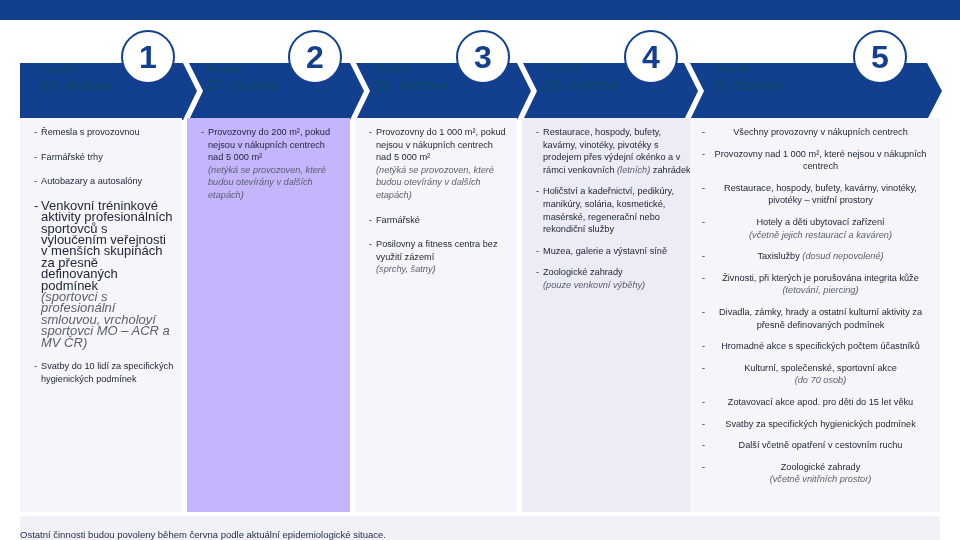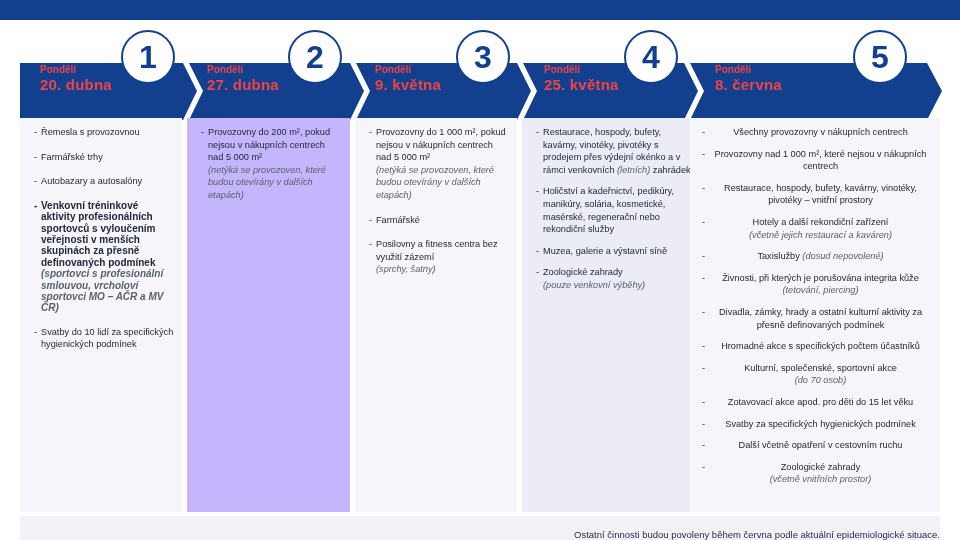--- a/index.html
+++ b/index.html
@@ -4,41 +4,41 @@
 <style>
   * { box-sizing: border-box; margin: 0; padding: 0; }
   html, body { width: 960px; height: 540px; overflow: hidden; background: #ffffff; }
   body { font-family: "Liberation Sans", "DejaVu Sans", sans-serif; color: #1f2a44; position: relative; }
 
   .top-band { position: absolute; left: 0; top: 0; width: 960px; height: 20px; background: #123f8e; }
 
   .steps { position: absolute; left: 0; top: 28px; width: 960px; height: 92px; }
   .arrow-svg { position: absolute; left: 0; top: 0; }
 
-  .step-head { position: absolute; top: 64px; color: #ef4444; }
+  .step-head { position: absolute; top: 64px; color: #0c4a6e; }
   .step-day { font-size: 10px; font-weight: bold; display: block; line-height: 12px; }
   .step-date { font-size: 15px; font-weight: bold; display: block; line-height: 18px; letter-spacing: 0.2px; }
 
   .circle { position: absolute; width: 54px; height: 54px; border-radius: 50%; background: #ffffff; border: 2.5px solid #123f8e;
             display: flex; align-items: center; justify-content: center; font-weight: bold; font-size: 32px; color: #123f8e; top: 30px; }
 
   .col { position: absolute; top: 118px; height: 394px; padding: 8px 8px 0 14px; font-size: 9.2px; line-height: 12.6px; color: #22283a; }
   .col.c1 { left: 20px; width: 162px; background: #f6f6fa; }
   .col.c2 { left: 187px; width: 163px; background: #c4b5fd; }
   .col.c3 { left: 355px; width: 162px; background: #f6f6fa; }
   .col.c4 { left: 522px; width: 182px; background: #ececf6; }
   .col.c5 { left: 690px; width: 250px; background: #f6f6fa; padding-left: 12px; text-align: center; }
 
   .item { position: relative; padding-left: 7px; margin-bottom: 9px; }
   .item::before { content: "-"; position: absolute; left: 0; top: 0; }
   .note { font-style: italic; color: #5a6070; display: block; }
   .c1 .item, .c2 .item, .c3 .item { margin-bottom: 12px; }
-  .c1 .item.small { font-size: 10px; line-height: 11.4px; font-weight: bold; }
+  .c1 .item.small { font-size: 13px; line-height: 11.4px; }
 
-  .footer { position: absolute; left: 20px; top: 516px; width: 920px; height: 24px; background: #f1f1f7; text-align: right;
+  .footer { position: absolute; left: 20px; top: 516px; width: 920px; height: 24px; background: #f1f1f7; text-align: left;
             font-size: 9.5px; line-height: 18px; padding-top: 10px; color: #1f2a44; }
 </style>
 </head>
 <body>
 
 <div class="top-band"></div>
 
 <div class="steps">
   <svg class="arrow-svg" width="960" height="92" viewBox="0 0 960 92">
     <polygon points="20,35 183,35 197,63 183,92 20,92" fill="#123f8e"></polygon>
@@ -58,21 +58,21 @@
 <div class="step-head" style="left:40px;">
   <span class="step-day">Pondělí</span>
   <span class="step-date">20. dubna</span>
 </div>
 <div class="step-head" style="left:207px;">
   <span class="step-day">Pondělí</span>
   <span class="step-date">27. dubna</span>
 </div>
 <div class="step-head" style="left:375px;">
   <span class="step-day">Pondělí</span>
-  <span class="step-date">9. května</span>
+  <span class="step-date">11. května</span>
 </div>
 <div class="step-head" style="left:544px;">
   <span class="step-day">Pondělí</span>
   <span class="step-date">25. května</span>
 </div>
 <div class="step-head" style="left:715px;">
   <span class="step-day">Pondělí</span>
   <span class="step-date">8. června</span>
 </div>
 
@@ -98,21 +98,21 @@
   <div class="item"><span>Restaurace, hospody, bufety, kavárny, vinotéky, pivotéky s prodejem přes výdejní okénko a v rámci venkovních</span> <span class="note" style="display:inline;">(letních)</span> <span>zahrádek</span></div>
   <div class="item"><span>Holičství a kadeřnictví, pedikúry, manikúry, solária, kosmetické, masérské, regenerační nebo rekondiční služby</span></div>
   <div class="item"><span>Muzea, galerie a výstavní síně</span></div>
   <div class="item"><span>Zoologické zahrady</span><span class="note">(pouze venkovní výběhy)</span></div>
 </div>
 
 <div class="col c5">
   <div class="item"><span>Všechny provozovny v nákupních centrech</span></div>
   <div class="item"><span>Provozovny nad 1 000 m², které nejsou v nákupních centrech</span></div>
   <div class="item"><span>Restaurace, hospody, bufety, kavárny, vinotéky, pivotéky – vnitřní prostory</span></div>
-  <div class="item"><span>Hotely a další rekondiční zařízení</span><span class="note">(včetně jejich restaurací a kaváren)</span></div>
+  <div class="item"><span>Hotely a děti ubytovací zařízení</span><span class="note">(včetně jejich restaurací a kaváren)</span></div>
   <div class="item"><span>Taxislužby</span> <span class="note" style="display:inline;">(dosud nepovolené)</span></div>
   <div class="item"><span>Živnosti, při kterých je porušována integrita kůže</span> <span class="note" style="display:inline;">(tetování, piercing)</span></div>
   <div class="item"><span>Divadla, zámky, hrady a ostatní kulturní aktivity za přesně definovaných podmínek</span></div>
   <div class="item"><span>Hromadné akce s specifických počtem účastníků</span></div>
   <div class="item"><span>Kulturní, společenské, sportovní akce</span><span class="note">(do 70 osob)</span></div>
   <div class="item"><span>Zotavovací akce apod. pro děti do 15 let věku</span></div>
   <div class="item"><span>Svatby za specifických hygienických podmínek</span></div>
   <div class="item"><span>Další včetně opatření v cestovním ruchu</span></div>
   <div class="item"><span>Zoologické zahrady</span><span class="note">(včetně vnitřních prostor)</span></div>
 </div>

